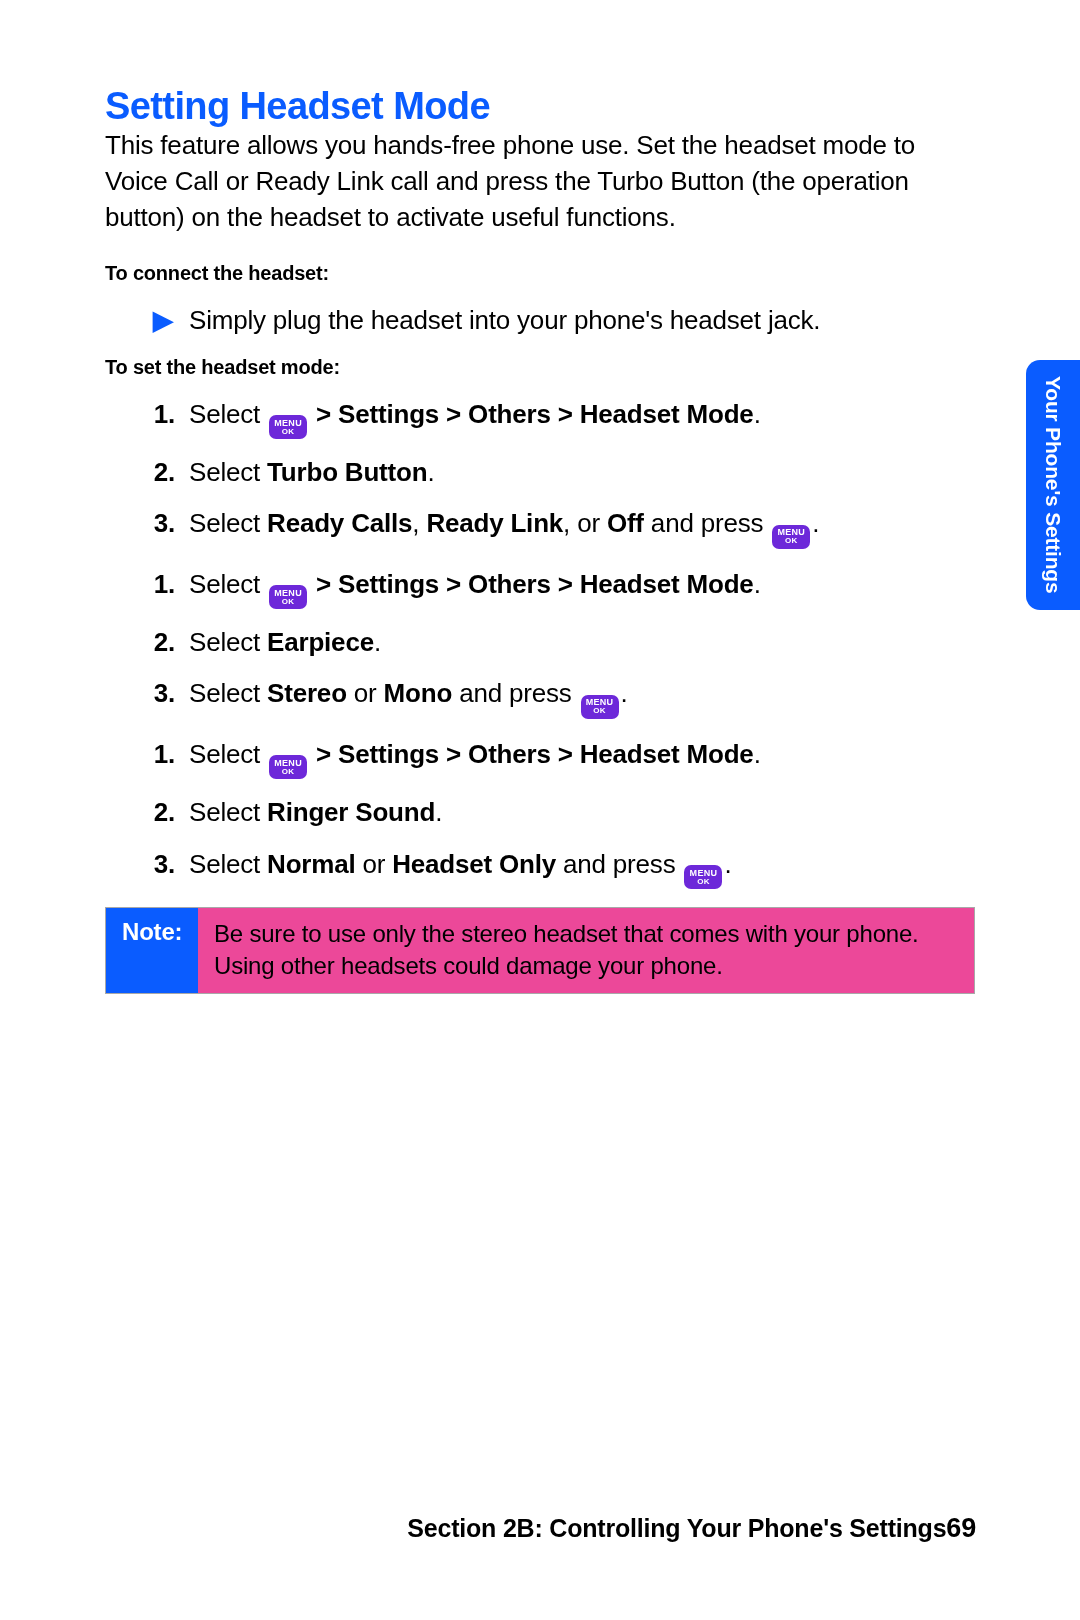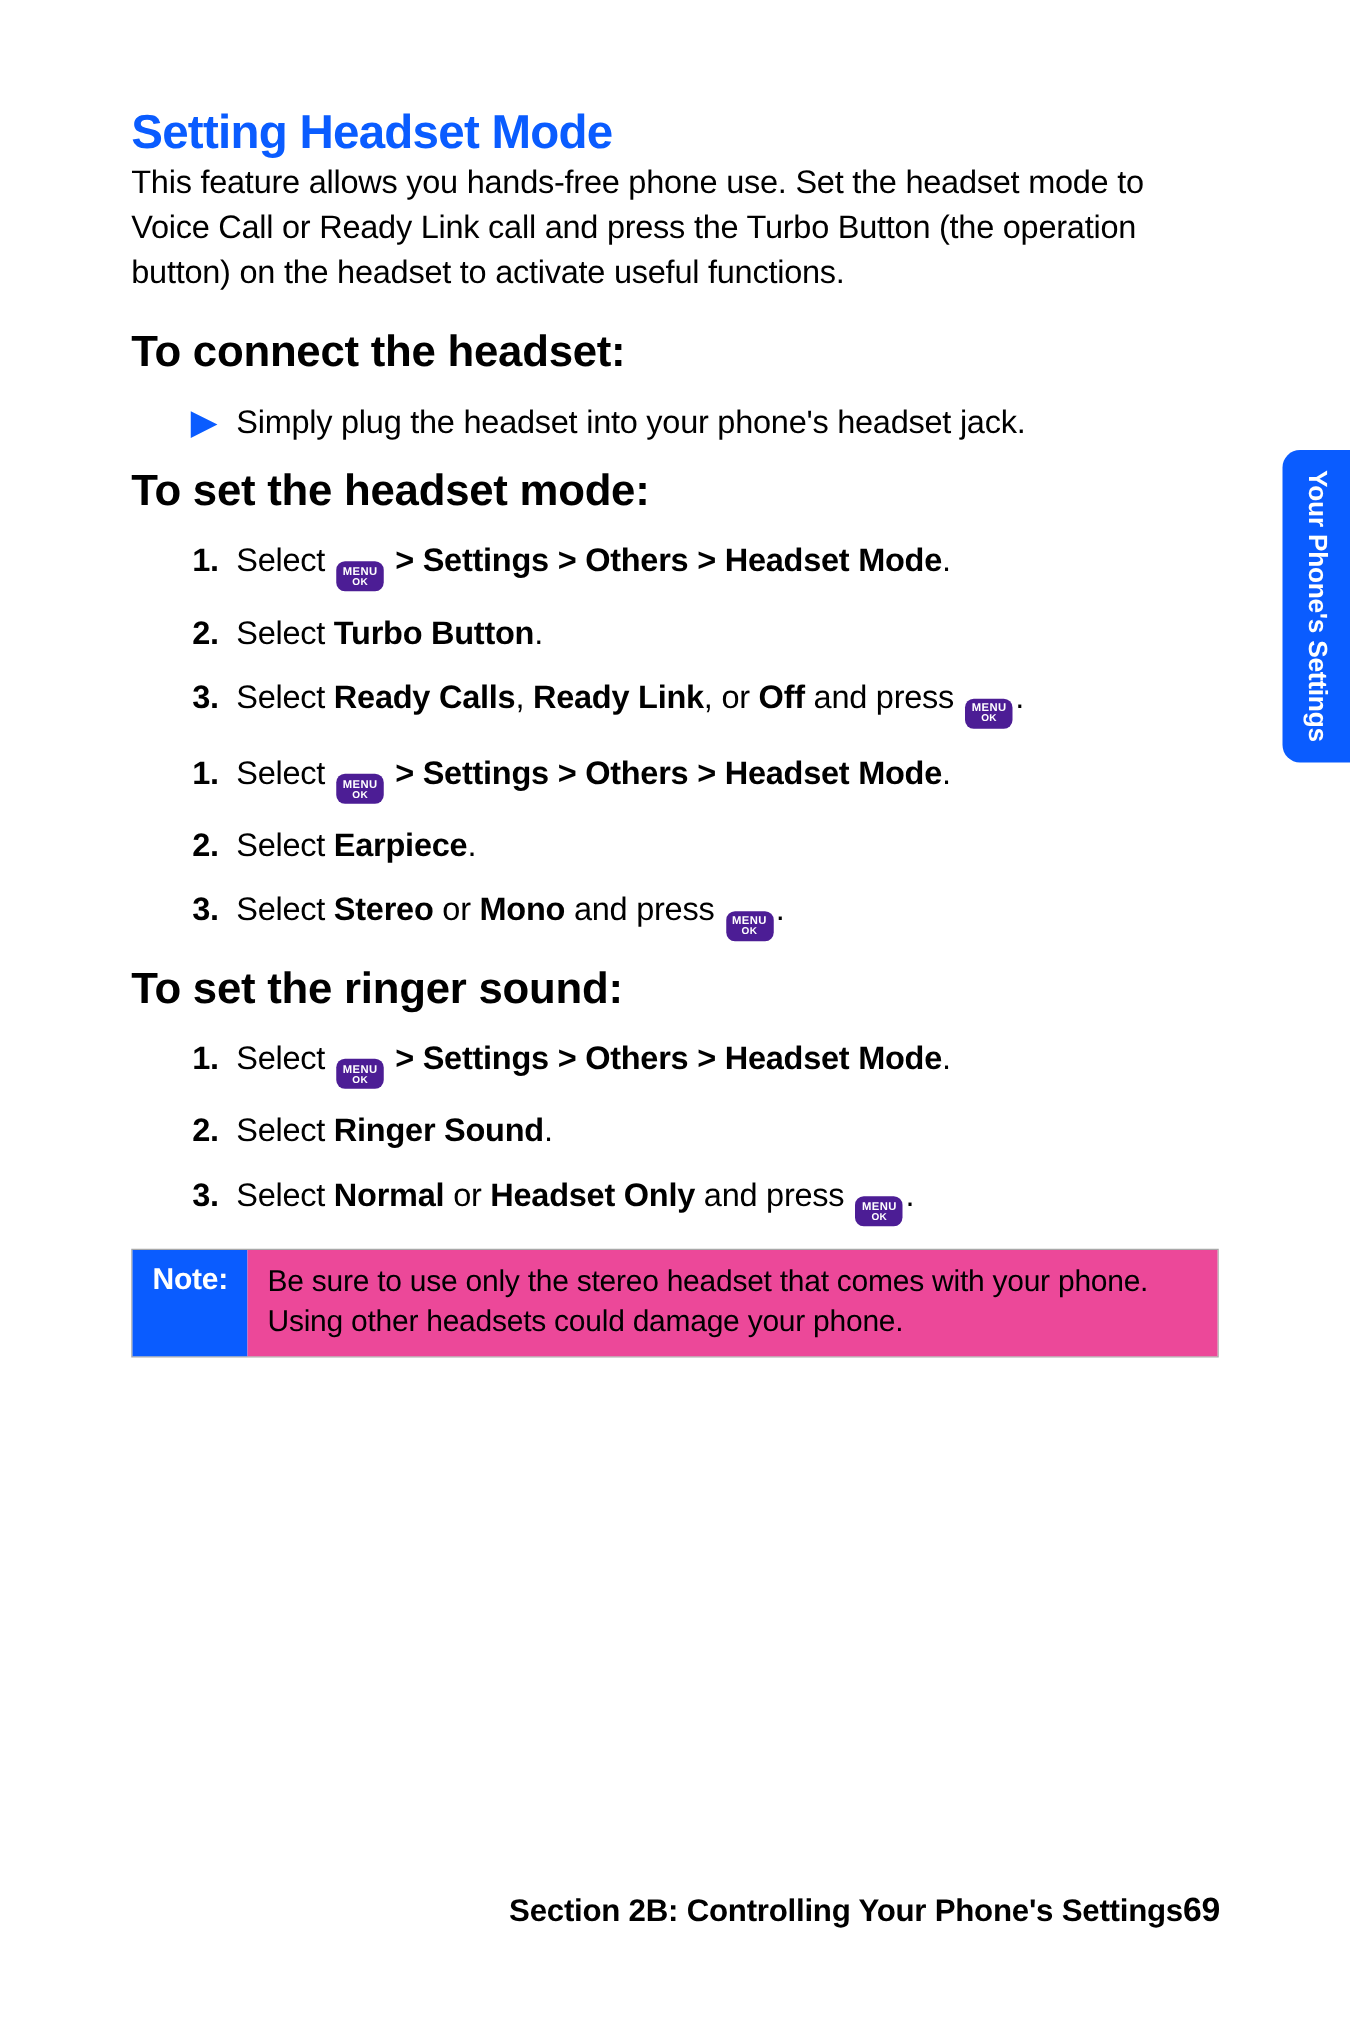--- a/index.html
+++ b/index.html
@@ -25,21 +25,21 @@
     font-stretch: condensed;
     letter-spacing: -0.6px;
   }
   .intro {
     font-size: 26px;
     line-height: 1.38;
     margin-bottom: 26px;
     font-stretch: condensed;
   }
   .subhead {
-    font-size: 35px;
+    font-size: 20px;
     font-weight: 700;
     margin-bottom: 18px;
     margin-top: 10px;
     font-stretch: condensed;
   }
   .list { margin-bottom: 18px; }
   .li {
     display: flex;
     font-size: 26px;
     line-height: 1.35;
@@ -62,21 +62,21 @@
     color: #0a5cff;
     font-weight: 700;
   }
   .li .body { flex: 1; }
   .b { font-weight: 700; }
   .menu-btn {
     display: inline-flex;
     flex-direction: column;
     align-items: center;
     justify-content: center;
-    background: #4c1d95;
+    background: #6d28d9;
     color: #fff;
     border-radius: 7px;
     font-size: 9px;
     font-weight: 700;
     line-height: 1;
     width: 38px;
     height: 24px;
     vertical-align: -3px;
     margin: 0 2px;
     letter-spacing: 0.3px;
@@ -210,21 +210,20 @@
       <div class="marker">3.</div>
       <div class="body">
         <span>Select </span><span class="b">Stereo</span><span> or </span><span class="b">Mono</span><span> and press </span><span class="menu-btn">
             <span class="top">MENU</span>
             <span class="bot">OK</span>
           </span><span>.</span>
       </div>
     </div>
   </div>
 
-  <p class="subhead">To set the ringer sound:</p>
   <div class="list">
     <div class="li">
       <div class="marker">1.</div>
       <div class="body">
         <span>Select </span><span class="menu-btn">
             <span class="top">MENU</span>
             <span class="bot">OK</span>
           </span><span class="b"> &gt; Settings &gt; Others &gt; Headset Mode</span><span>.</span>
       </div>
     </div>

